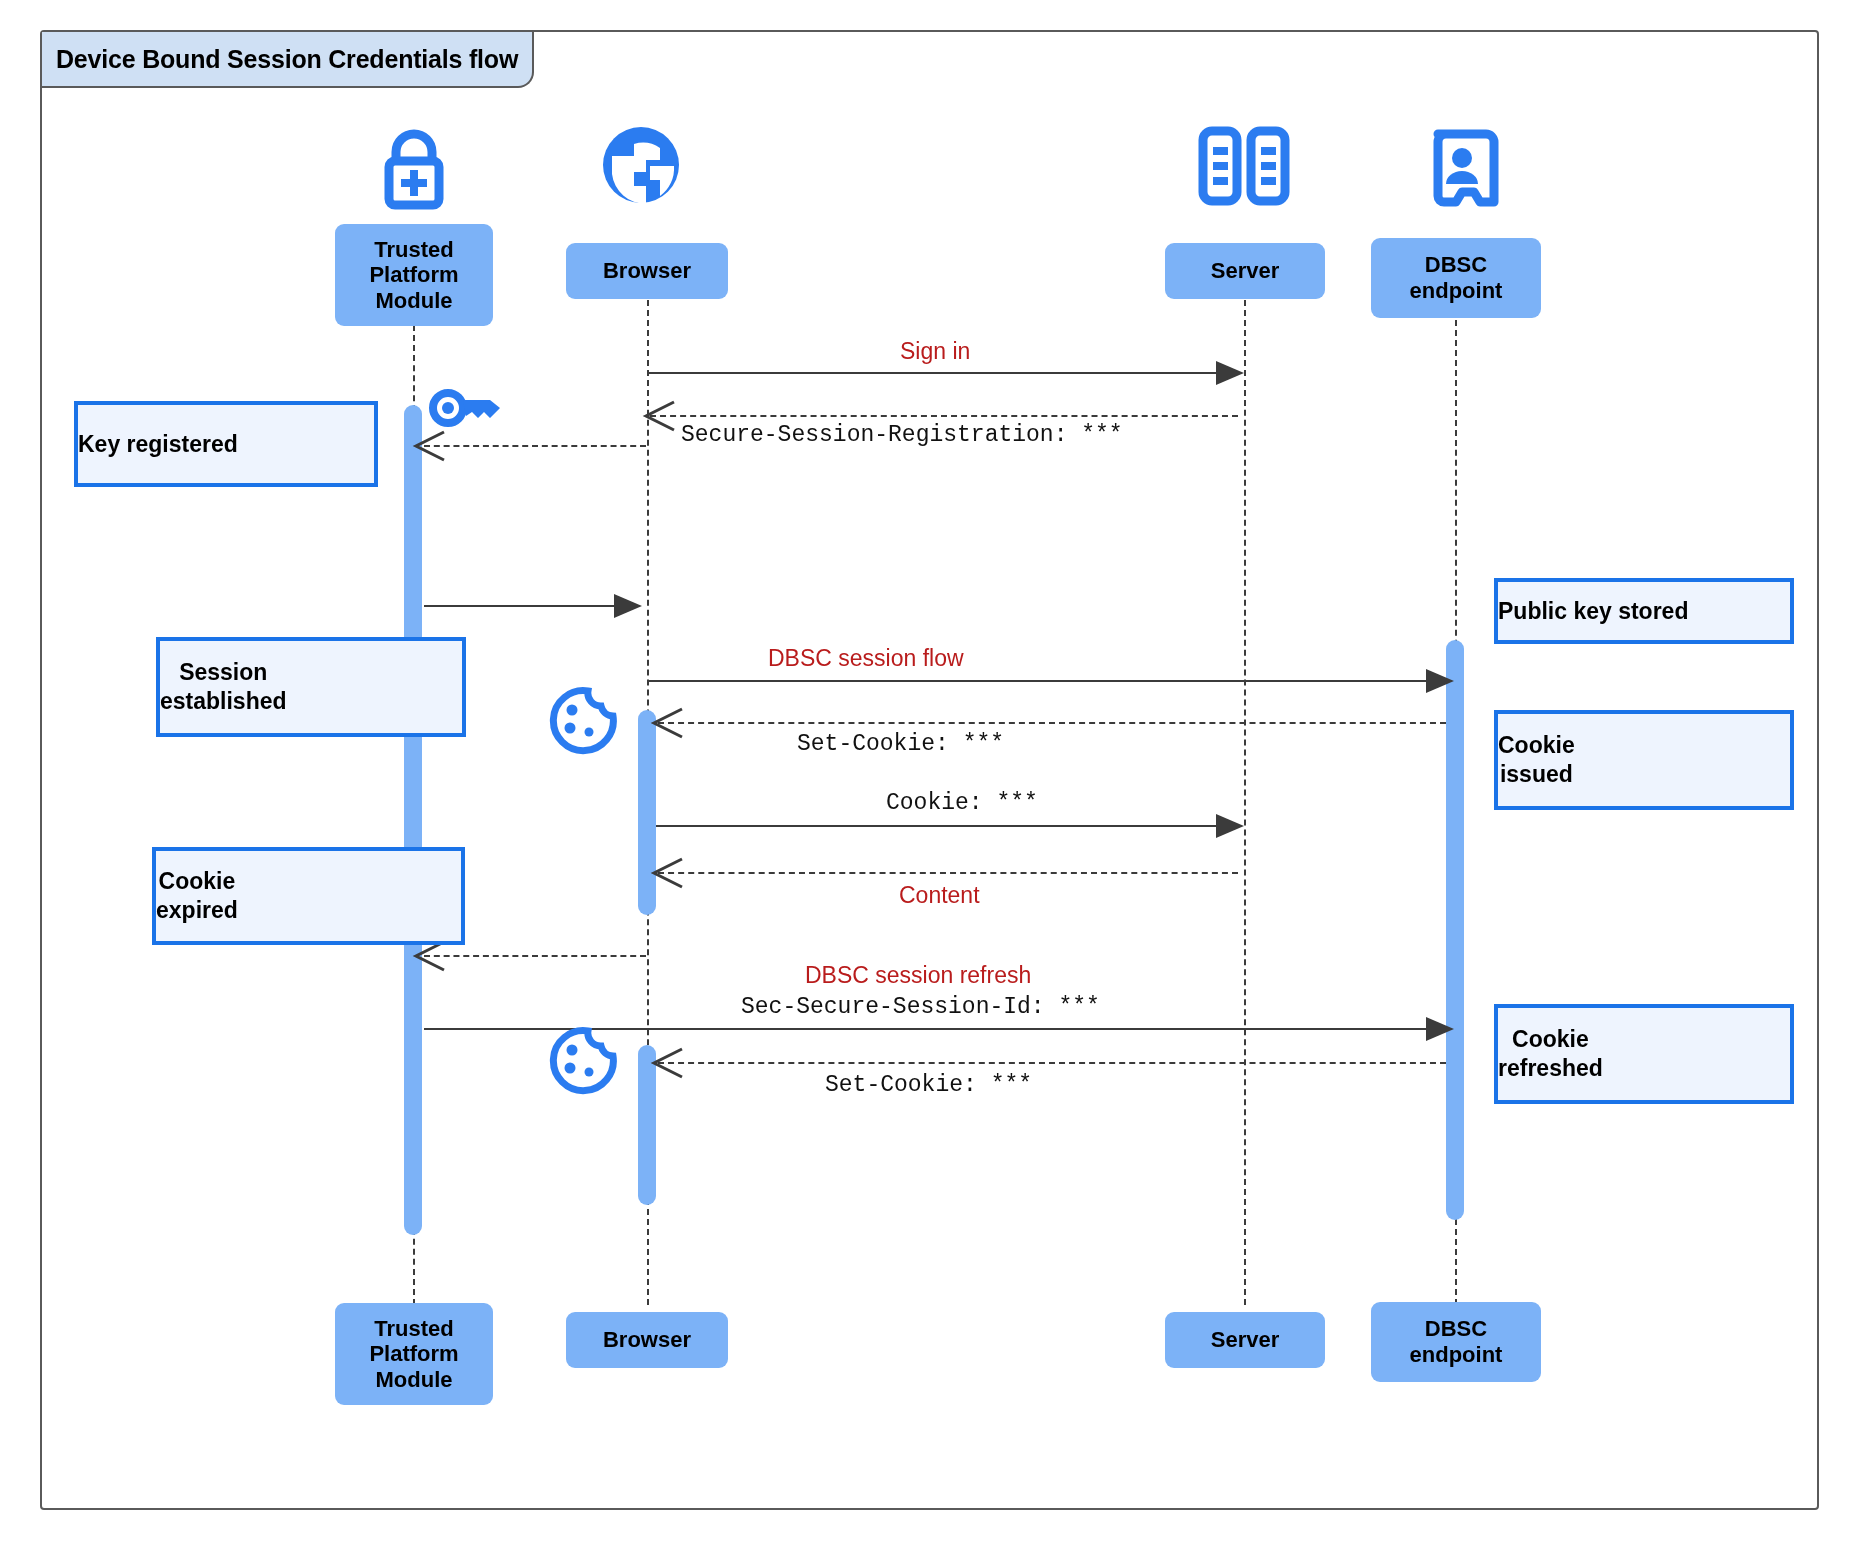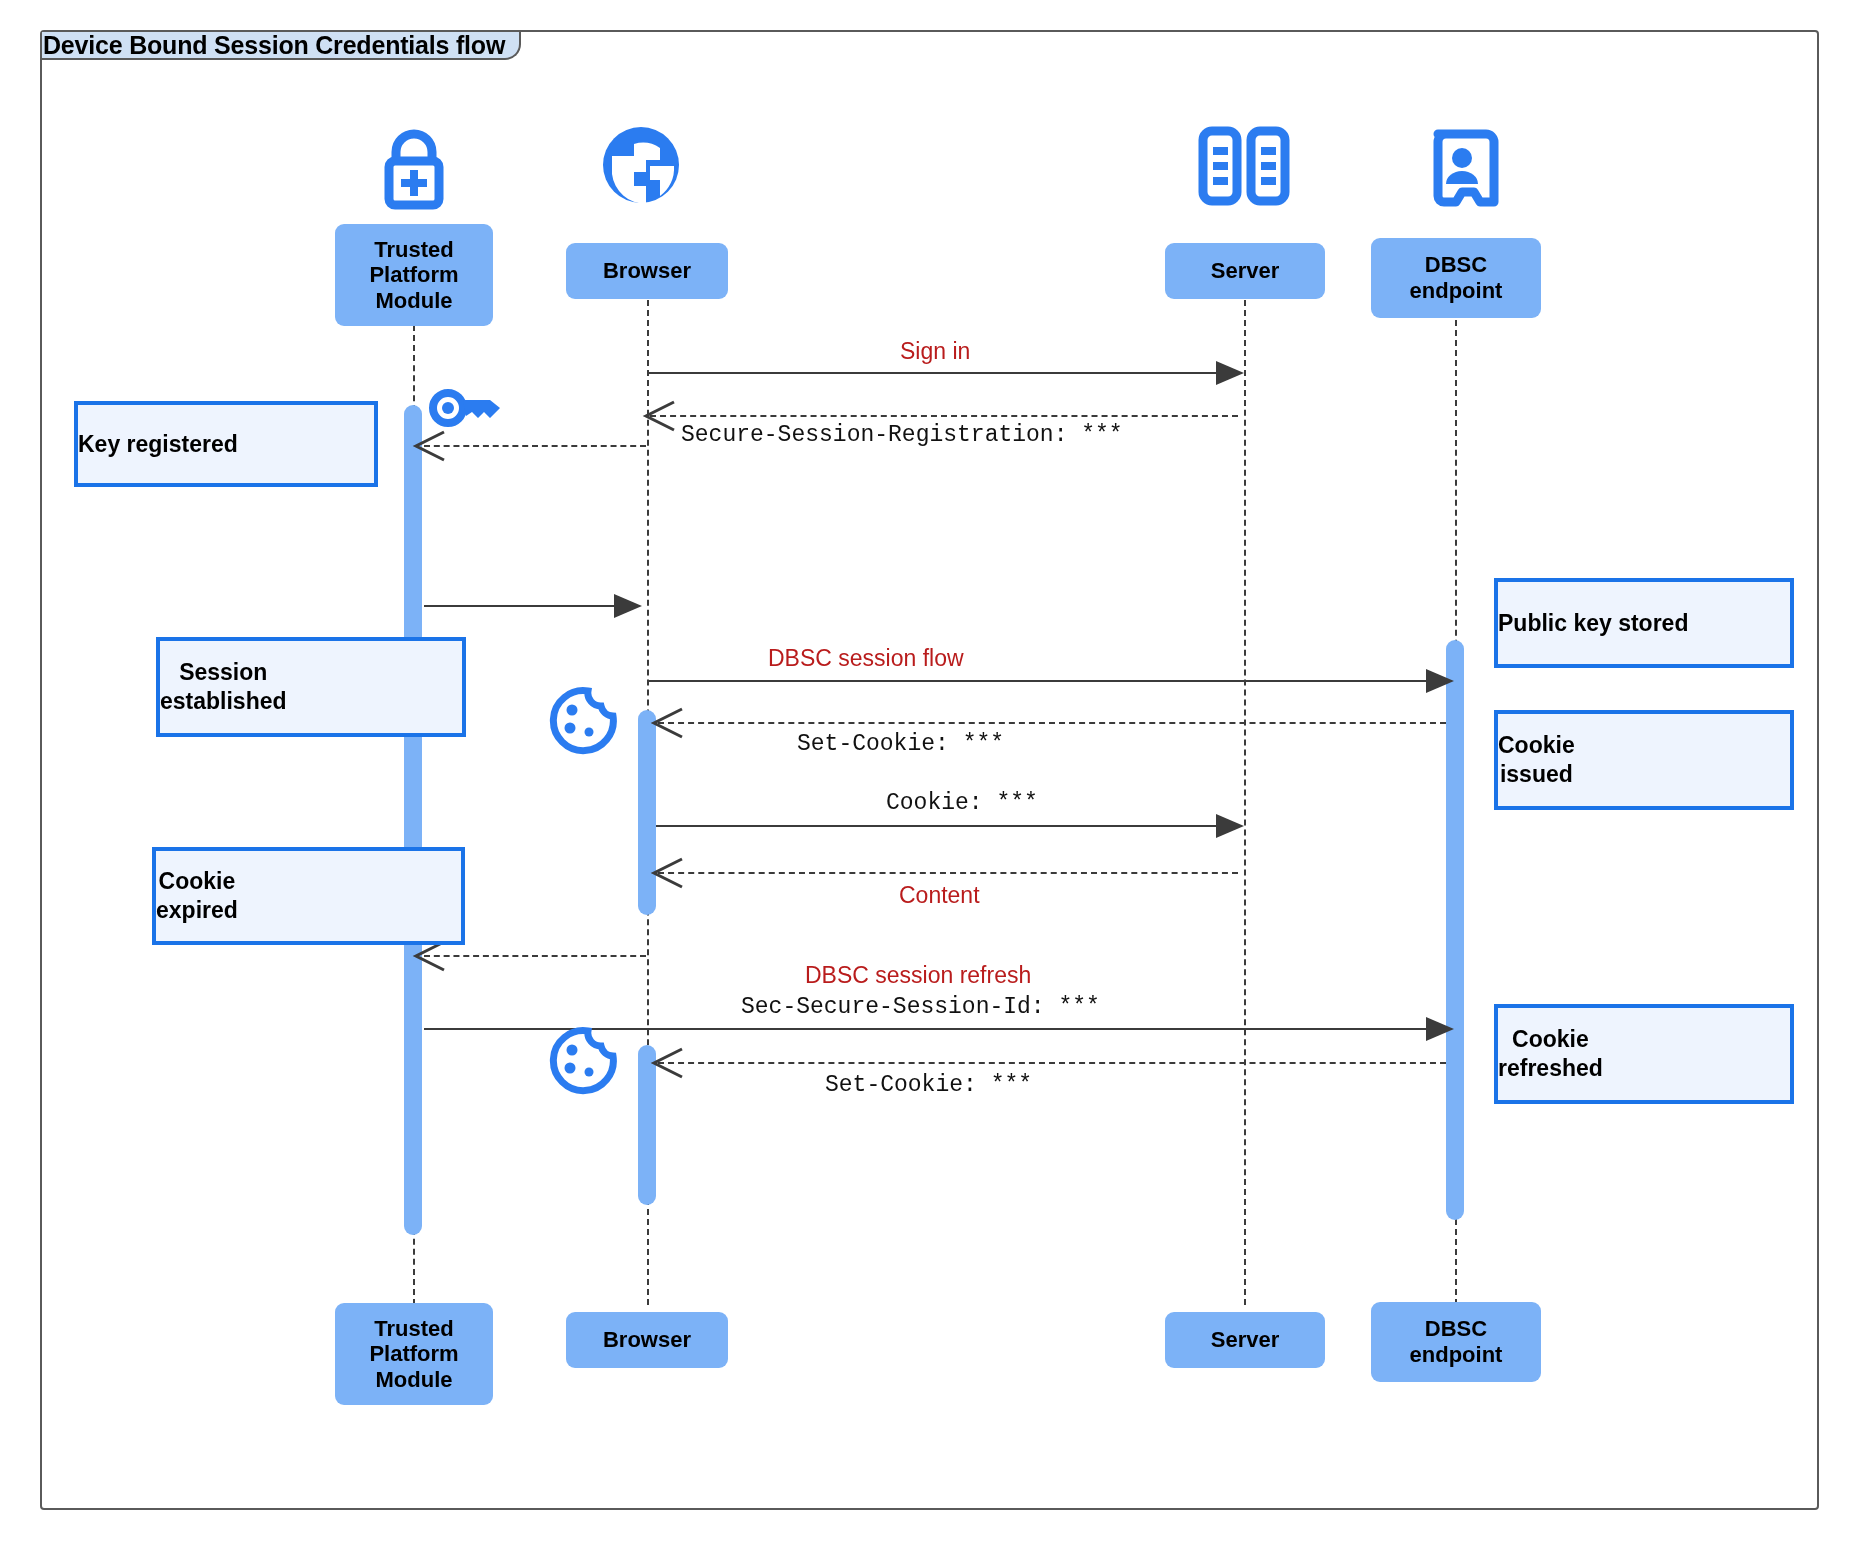--- a/index.html
+++ b/index.html
@@ -4,23 +4,23 @@
 <style>
   html,body{margin:0;padding:0;background:#ffffff;}
   body{font-family:"Liberation Sans", sans-serif;}
   #canvas{position:relative;width:1859px;height:1546px;background:#ffffff;overflow:hidden;}
 
   
   .frame{position:absolute;left:40px;top:30px;width:1779px;height:1480px;
          border:2px solid #5a5a5a;border-radius:4px;background:#ffffff;box-sizing:border-box;}
 
   
-  .title-banner{position:absolute;left:42px;top:32px;height:28px;
+  .title-banner{position:absolute;left:42px;top:32px;height:56px;
       background:#cfe0f4;border:2px solid #5a5a5a;border-top:none;border-left:none;
-      box-sizing:border-box;display:flex;align-items:center;padding:0 14px 0 1px;
+      box-sizing:border-box;display:flex;align-items:center;padding:0 14px 0 14px;
       border-bottom-right-radius:16px;}
   .title-banner .t{font-size:25px;font-weight:bold;color:#000;letter-spacing:-0.2px;
       font-family:"Liberation Sans", sans-serif;white-space:nowrap;}
 
   
   .lifeline{position:absolute;width:0;border-left:2px dashed #3b3b3b;}
   
   .activation{position:absolute;width:18px;background:#7cb2f7;border-radius:9px;}
 
   
@@ -210,21 +210,21 @@
   </div>
 
   <div class="note" style="left:156px;top:637px;width:310px;height:100px;">
     <span>Session<br>established</span>
   </div>
 
   <div class="note" style="left:152px;top:847px;width:313px;height:98px;">
     <span>Cookie<br>expired</span>
   </div>
 
-  <div class="note" style="left:1494px;top:578px;width:300px;height:90px;">
+  <div class="note" style="left:1494px;top:578px;width:300px;height:66px;">
     <span>Public key stored</span>
   </div>
 
   <div class="note" style="left:1494px;top:710px;width:300px;height:100px;">
     <span>Cookie<br>issued</span>
   </div>
 
   <div class="note" style="left:1494px;top:1004px;width:300px;height:100px;">
     <span>Cookie<br>refreshed</span>
   </div>

